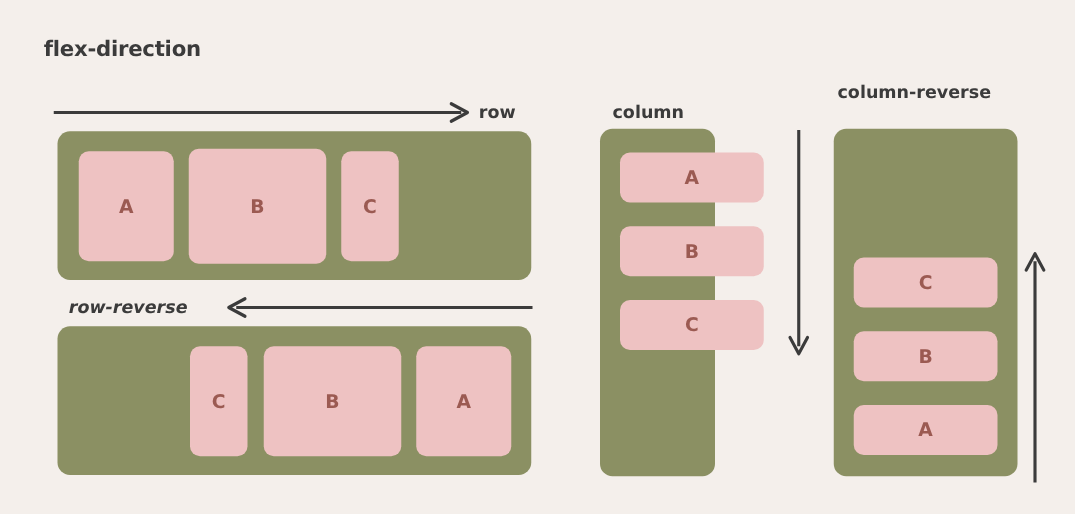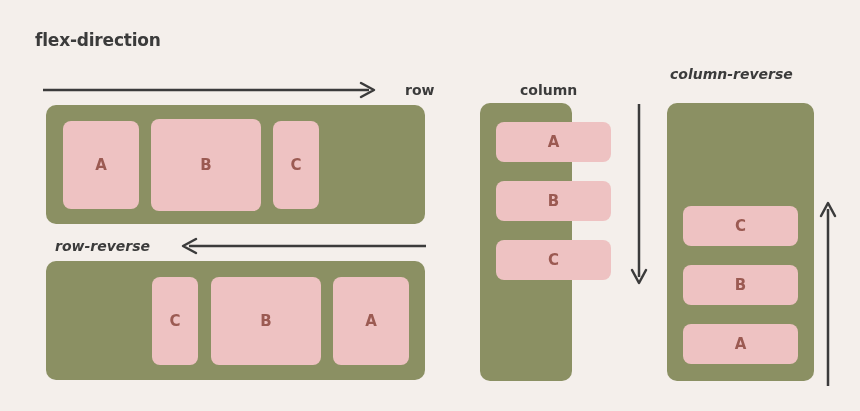--- a/index.html
+++ b/index.html
@@ -115,21 +115,21 @@
 
 <div class="page">
 
   <div class="title">flex-direction</div>
 
   <div id="panel-row">
     <svg class="arrow" style="left:43px; top:82px;" width="335" height="16" viewBox="0 0 335 16">
       <line x1="0" y1="8" x2="326" y2="8" stroke-width="2.5"></line>
       <polyline points="318,1 331,8 318,15" stroke-width="2.5" stroke-linecap="round" stroke-linejoin="round"></polyline>
     </svg>
-    <div class="axis-label" style="left:405px; top:82px;">row</div>
+    <div class="axis-label" style="left:383px; top:82px;">row</div>
 
     <div class="container"></div>
     <div class="box box-a">A</div>
     <div class="box box-b">B</div>
     <div class="box box-c">C</div>
   </div>
 
   <div id="panel-row-reverse">
     <div class="axis-label" style="left:55px; top:238px;font-style:italic;">row-reverse</div>
     <svg class="arrow" style="left:180px; top:238px;" width="250" height="16" viewBox="0 0 250 16">
@@ -137,34 +137,34 @@
       <polyline points="16,1 3,8 16,15" stroke-width="2.5" stroke-linecap="round" stroke-linejoin="round"></polyline>
     </svg>
 
     <div class="container"></div>
     <div class="box box-c">C</div>
     <div class="box box-b">B</div>
     <div class="box box-a">A</div>
   </div>
 
   <div id="panel-column">
-    <div class="axis-label" style="left:520px; top:82px;">column</div>
+    <div class="axis-label" style="left:490px; top:82px;">column</div>
     <svg class="arrow" style="left:631px; top:104px;" width="16" height="182" viewBox="0 0 16 182">
       <line x1="8" y1="0" x2="8" y2="173" stroke-width="2.5"></line>
       <polyline points="1,166 8,179 15,166" stroke-width="2.5" stroke-linecap="round" stroke-linejoin="round"></polyline>
     </svg>
 
     <div class="container"></div>
     <div class="box box-a">A</div>
     <div class="box box-b">B</div>
     <div class="box box-c">C</div>
   </div>
 
   <div id="panel-column-reverse">
-    <div class="axis-label" style="left:670px; top:66px;font-style:italic;">column-reverse</div>
+    <div class="axis-label" style="left:670px; top:66px;">column-reverse</div>
     <svg class="arrow" style="left:820px; top:198px;" width="16" height="190" viewBox="0 0 16 190">
       <line x1="8" y1="11" x2="8" y2="188" stroke-width="2.5"></line>
       <polyline points="1,18 8,5 15,18" stroke-width="2.5" stroke-linecap="round" stroke-linejoin="round"></polyline>
     </svg>
 
     <div class="container"></div>
     <div class="box box-c">C</div>
     <div class="box box-b">B</div>
     <div class="box box-a">A</div>
   </div>

